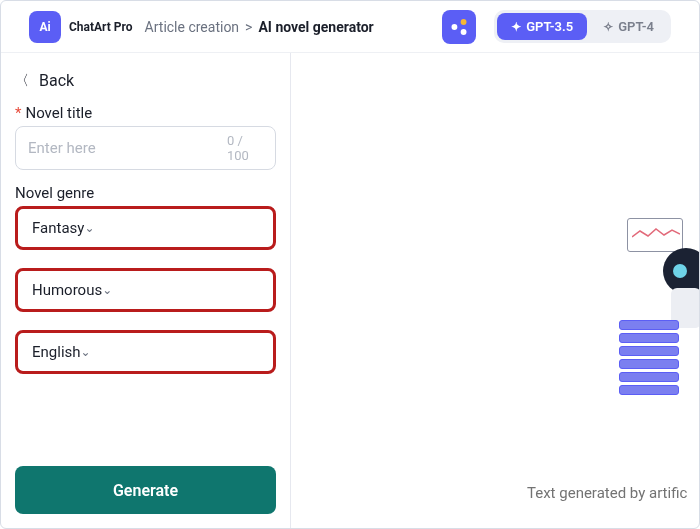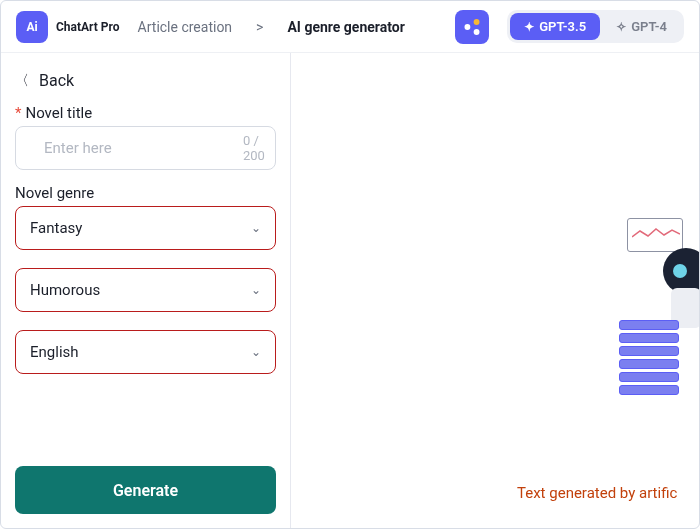--- a/index.html
+++ b/index.html
@@ -1,70 +1,70 @@
 <!DOCTYPE html>
 <html><head>
   <meta charset="utf-8">
   <style>
     * { margin: 0; padding: 0; box-sizing: border-box; font-family: -apple-system, BlinkMacSystemFont, "Segoe UI", Roboto, sans-serif; }
     body { width: 700px; height: 529px; background: #fff; overflow: hidden; border: 1px solid #d8dde6; border-radius: 6px; }
     
-    .header { height: 52px; display: flex; align-items: center; padding: 0 15px; border-bottom: 1px solid #eef0f4; }
+    .header { height: 52px; display: flex; align-items: center; padding: 0 28px; border-bottom: 1px solid #eef0f4; }
     .logo-wrap { display: flex; align-items: center; gap: 8px; }
     .logo-icon { width: 32px; height: 32px; background: #5b5ef5; border-radius: 8px; display: flex; align-items: center; justify-content: center; color: #fff; font-size: 12px; font-weight: 700; }
     .logo-text { font-size: 12px; font-weight: 700; color: #1b1f2a; }
-    .breadcrumb { margin-left: 18px; font-size: 14px; color: #6b7280; display: flex; align-items: center; gap: 24px; }
+    .breadcrumb { margin-left: 12px; font-size: 14px; color: #6b7280; display: flex; align-items: center; gap: 6px; }
     .breadcrumb .current { font-weight: 700; color: #1b1f2a; }
     .header-spacer { flex: 1; }
     .share-icon { width: 34px; height: 34px; background: #5b5ef5; border-radius: 8px; display: flex; align-items: center; justify-content: center; position: relative; margin-right: 18px; }
     .model-toggle { display: flex; background: #eef0f5; border-radius: 10px; padding: 3px; gap: 2px; }
     .model-btn { padding: 6px 14px; border-radius: 8px; font-size: 13px; font-weight: 600; display: flex; align-items: center; gap: 5px; cursor: pointer; color: #7a7f8c; }
     .model-btn.active { background: #5b5ef5; color: #fff; }
     .sparkle { font-size: 12px; }
     
     .body-wrap { display: flex; height: calc(100% - 52px); }
     .sidebar { width: 290px; border-right: 1px solid #e6e8ef; padding: 18px 14px 14px; display: flex; flex-direction: column; gap: 14px; position: relative; }
     .back-row { display: flex; align-items: center; gap: 10px; color: #1b1f2a; font-size: 16px; cursor: pointer; }
     .back-chevron { font-size: 14px; color: #1b1f2a; }
     
     .field-label { font-size: 15px; color: #1b1f2a; }
     .req { color: #e74c3c; margin-right: 4px; }
-    .input-box { border: 1px solid #d6dae2; border-radius: 8px; height: 44px; display: flex; align-items: center; padding: 0 28px; margin-top: 4px; }
+    .input-box { border: 1px solid #d6dae2; border-radius: 8px; height: 44px; display: flex; align-items: center; padding: 0 12px; margin-top: 4px; }
     .input-box input { border: none; outline: none; flex: 1; font-size: 15px; color: #1b1f2a; }
     .input-box input::placeholder { color: #b3b8c2; }
     .char-count { font-size: 13px; color: #b3b8c2; }
-    .select-box { border: 1px solid #b91c1c; border-radius: 8px; height: 44px; display: flex; align-items: center; justify-content: space-between; padding: 0 14px; margin-top: 4px; cursor: pointer; font-size: 15px; color: #1b1f2a; }
+    .select-box { border: 3px solid #b91c1c; border-radius: 8px; height: 44px; display: flex; align-items: center; padding: 0 14px; margin-top: 4px; cursor: pointer; font-size: 15px; color: #1b1f2a; }
     .chevron-down { color: #6b7280; font-size: 12px; }
     
     .generate-btn { margin-top: auto; background: #0f766e; color: #fff; font-size: 16px; font-weight: 600; height: 48px; border-radius: 8px; display: flex; align-items: center; justify-content: center; cursor: pointer; }
     
     .main { flex: 1; position: relative; overflow: hidden; }
     .robot-illus { position: absolute; right: -10px; top: 165px; width: 90px; height: 190px; }
     .robot-head { width: 46px; height: 46px; background: #1b2233; border-radius: 50%; position: absolute; top: 30px; right: 0; }
     .robot-eye { width: 14px; height: 14px; background: #6fd3e8; border-radius: 50%; position: absolute; top: 16px; left: 10px; }
     .robot-body { width: 30px; height: 40px; background: #eceef3; border-radius: 6px; position: absolute; top: 70px; right: 8px; }
     .book-stack { position: absolute; bottom: 10px; left: 0; width: 60px; }
     .book { height: 10px; background: #7b7ff0; border-radius: 3px; margin-bottom: 3px; border: 1px solid #5b5ef5; }
     .chart-frame { position: absolute; top: 0; right: 26px; width: 56px; height: 34px; background: #fff; border: 1.5px solid #8d92a3; border-radius: 3px; }
     .chart-line { position: absolute; top: 8px; left: 4px; right: 4px; height: 14px; }
     
-    .caption { position: absolute; bottom: 26px; left: 226px; font-size: 15px; color: #c2410c; white-space: nowrap; }
+    .caption { position: absolute; bottom: 26px; left: 236px; font-size: 15px; color: #737373; white-space: nowrap; }
   </style>
 </head>
 <body>
 
 <div class="header">
   <div class="logo-wrap">
     <div class="logo-icon">Ai</div>
     <div class="logo-text">ChatArt Pro</div>
   </div>
   <div class="breadcrumb">
     <span>Article creation</span>
     <span>&gt;</span>
-    <span class="current">AI genre generator</span>
+    <span class="current">AI novel generator</span>
   </div>
   <div class="header-spacer"></div>
   <div class="share-icon">
     <svg width="22" height="22" viewBox="0 0 24 24" fill="none">
       <circle cx="7" cy="12" r="3.2" fill="#fff"></circle>
       <circle cx="17" cy="6.5" r="3.2" fill="#f7b733"></circle>
       <circle cx="17" cy="17.5" r="3.2" fill="#fff"></circle>
     </svg>
   </div>
   <div class="model-toggle">
@@ -85,21 +85,21 @@
       <span class="back-chevron">〈</span>
       <span>Back</span>
     </div>
 
     <div>
       <div class="field-label">
         <span class="req">*</span><span>Novel title</span>
       </div>
       <div class="input-box">
         <input type="text" placeholder="Enter here" style="">
-        <span class="char-count">0 / 200</span>
+        <span class="char-count">0 / 100</span>
       </div>
     </div>
 
     <div>
       <div class="field-label">Novel genre</div>
       <div class="select-box">
         <span>Fantasy</span>
         <span class="chevron-down">⌄</span>
       </div>
     </div>

